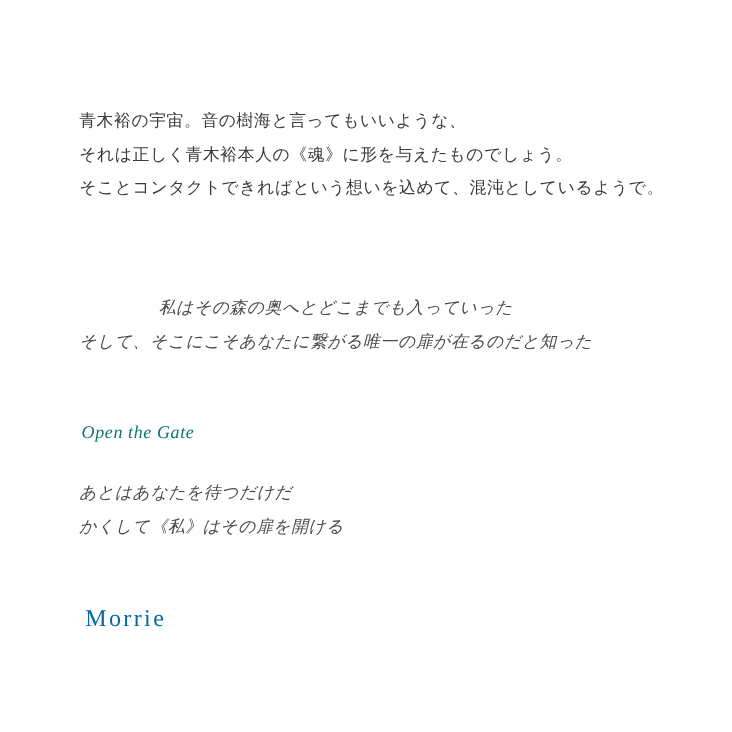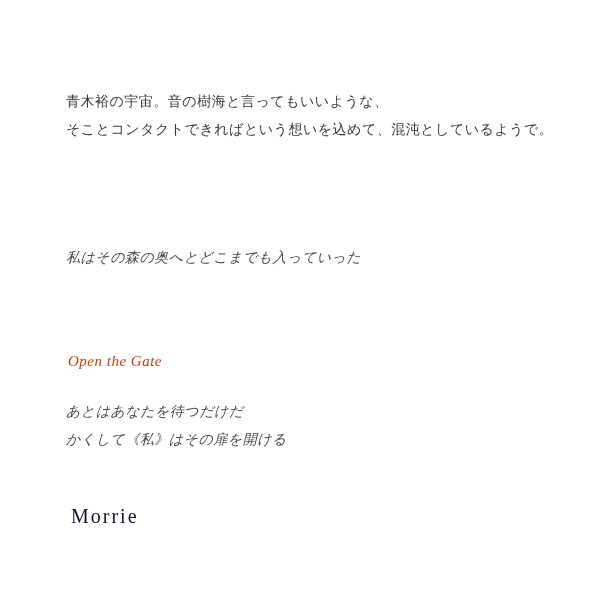--- a/index.html
+++ b/index.html
@@ -45,45 +45,47 @@
   .stanza-1 { top: 244px; text-align: center; }
   .stanza-2 { top: 398px; }
   .gate-line {
     position: absolute;
     left: 68px;
     top: 347px;
     font-size: 15px;
     line-height: 28px;
     letter-spacing: 0.5px;
     font-style: italic;
-    color: #c2410c;
+    color: #0f766e;
   }
   .signature {
     position: absolute;
     left: 71px;
     top: 502px;
     font-size: 20px;
     line-height: 28px;
     letter-spacing: 2px;
     font-style: normal;
-    color: #0f172a;
+    color: #0369a1;
   }
 </style>
 </head>
 <body>
 
 <div class="page">
 
   <section class="intro">
     <p>青木裕の宇宙。音の樹海と言ってもいいような、</p>
+    <p>それは正しく青木裕本人の《魂》に形を与えたものでしょう。</p>
     <p>そことコンタクトできればという想いを込めて、混沌としているようで。</p>
   </section>
 
   <section class="stanza stanza-1">
     <p>私はその森の奥へとどこまでも入っていった</p>
+    <p>そして、そこにこそあなたに繋がる唯一の扉が在るのだと知った</p>
   </section>
 
   <p class="gate-line">Open the Gate</p>
 
   <section class="stanza stanza-2">
     <p>あとはあなたを待つだけだ</p>
     <p>かくして《私》はその扉を開ける</p>
   </section>
 
   <p class="signature">Morrie</p>

